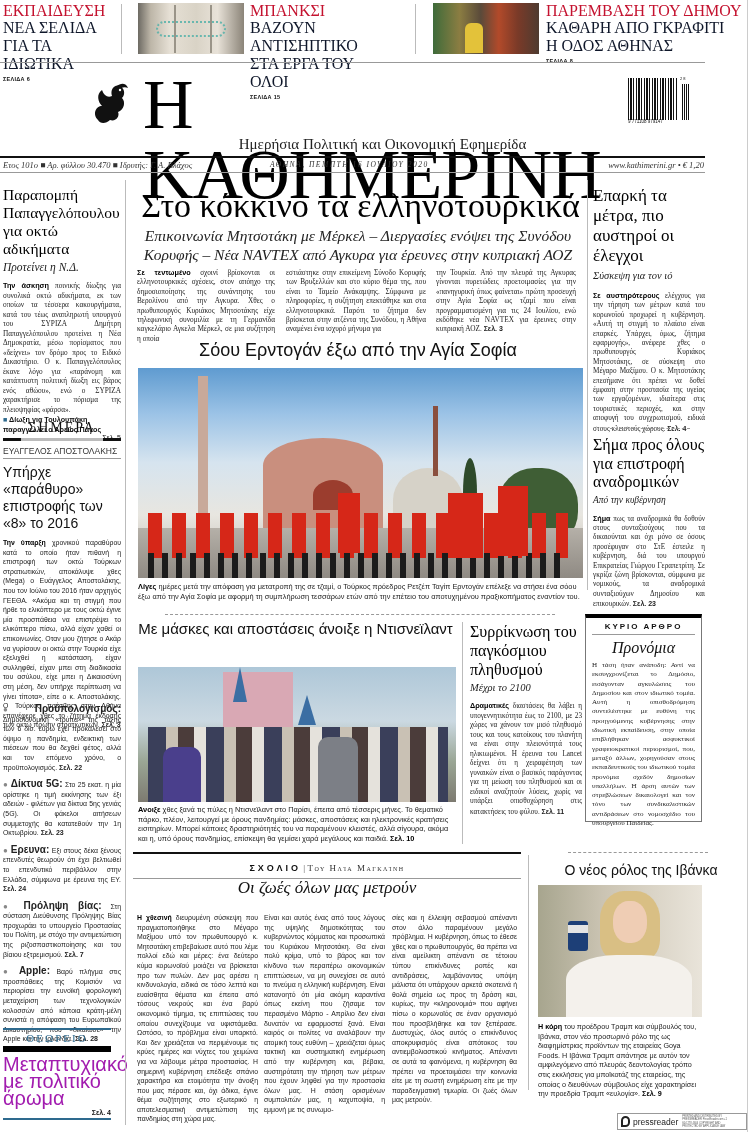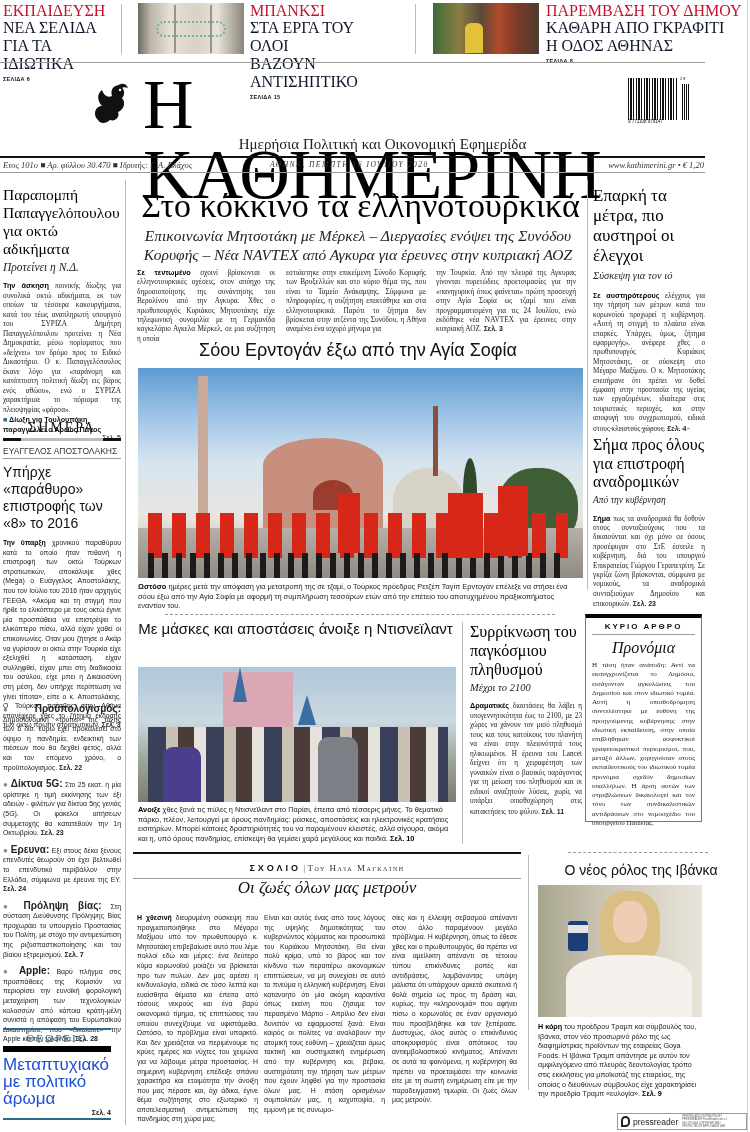--- a/index.html
+++ b/index.html
@@ -54,22 +54,22 @@
 </div>
 <div class="vrule" style="left:121px; top:4px; height:50px;"></div>
 
 <div class="teaser-photo" style="left:138px; top:3px; width:106px; height:51px; background:linear-gradient(90deg,#6d6a63 0%,#bdb6a8 12%,#e6e0d5 30%,#d9d3c6 55%,#e8e2d8 75%,#8b8478 100%);">
   <div style="position:absolute; left:18px; top:18px; width:70px; height:16px; border:2px dotted #4db0a8; border-radius:8px; opacity:.8;"></div>
   <div style="position:absolute; left:36px; top:2px; width:2px; height:48px; background:#9a9488;"></div>
   <div style="position:absolute; left:72px; top:2px; width:2px; height:48px; background:#9a9488;"></div>
 </div>
 <div class="abs" style="left:250px; top:2px; width:140px;">
   <div class="teaser-kicker serif">ΜΠΑΝΚΣΙ</div>
+  <div class="teaser-title serif">ΒΑΖΟΥΝ ΑΝΤΙΣΗΠΤΙΚΟ</div>
   <div class="teaser-title serif">ΣΤΑ ΕΡΓΑ ΤΟΥ ΟΛΟΙ</div>
-  <div class="teaser-title serif">ΒΑΖΟΥΝ ΑΝΤΙΣΗΠΤΙΚΟ</div>
   <div class="teaser-page">ΣΕΛΙΔΑ 15</div>
 </div>
 <div class="vrule" style="left:415px; top:4px; height:50px;"></div>
 
 <div class="teaser-photo" style="left:433px; top:3px; width:106px; height:51px; background:linear-gradient(90deg,#3e6b3a 0%,#8b7d42 25%,#5a4a3a 45%,#b24a2a 62%,#7a3a28 80%,#4e3b30 100%);">
   <div style="position:absolute; left:32px; top:20px; width:18px; height:30px; background:#e3c23a; border-radius:6px 6px 0 0;"></div>
 </div>
 <div class="abs" style="left:546px; top:2px; width:200px;">
   <div class="teaser-kicker serif">ΠΑΡΕΜΒΑΣΗ ΤΟΥ ΔΗΜΟΥ</div>
   <div class="teaser-title serif">ΚΑΘΑΡΗ ΑΠΟ ΓΚΡΑΦΙΤΙ</div>
@@ -142,21 +142,21 @@
     <span class="dot">●</span> <span class="bh">Πρόληψη βίας:</span><span> Στη σύσταση Διεύθυνσης Πρόληψης Βίας προχωράει το υπουργείο Προστασίας του Πολίτη, με στόχο την αντιμετώπιση της ριζοσπαστικοποίησης και του βίαιου εξτρεμισμού.</span> <span class="ref">Σελ. 7</span>
   </div>
   <div class="bullet body-sans" style="font-size:6.9px; line-height:9.6px;">
     <span class="dot">●</span> <span class="bh">Apple:</span><span> Βαρύ πλήγμα στις προσπάθειες της Κομισιόν να περιορίσει την ευνοϊκή φορολογική μεταχείριση των τεχνολογικών κολοσσών από κάποια κράτη-μέλη συνιστά η απόφαση του Ευρωπαϊκού Δικαστηρίου, που «δικαίωσε» την Apple και την Ιρλανδία.</span> <span class="ref">Σελ. 28</span>
   </div>
 </div>
 
 <div class="abs" style="left:3px; top:1028px; width:108px;">
   <div style="height:2px; background:#2e6a8e;"></div>
   <div class="serif" style="text-align:center; color:#2e6a8e; font-size:11px; letter-spacing:2px; padding:2px 0; border-bottom:6px solid #000000;">ΘΕΩΡΕΙΟ</div>
-  <div class="hed-sans" style="font-size:17px; line-height:17px; margin-top:4px; color:#1d4ed8;">Μεταπτυχιακό με πολιτικό άρωμα</div>
+  <div class="hed-sans" style="font-size:20px; line-height:17px; margin-top:4px; color:#a21caf;">Μεταπτυχιακό με πολιτικό άρωμα</div>
   <div class="ref" style="text-align:right; margin-top:2px;">Σελ. 4</div>
   <div style="height:2px; background:#2e6a8e; margin-top:2px;"></div>
 </div>
 <div class="vrule" style="left:125px; top:180px; height:945px;"></div>
 
 <h1 class="abs main serif" style="left:138px; top:186px; width:445px; text-align:center;">Στο κόκκινο τα ελληνοτουρκικά</h1>
 <div class="abs deck serif" style="left:133px; top:226px; width:450px; text-align:center; font-size:15.5px; line-height:19px;">Επικοινωνία Μητσοτάκη με Μέρκελ – Διεργασίες ενόψει της Συνόδου Κορυφής – Νέα NAVTEX από Αγκυρα για έρευνες στην κυπριακή ΑΟΖ</div>
 
 <div class="abs body-serif" style="left:137px; top:268px; width:138px; font-size:7.3px; line-height:9.4px;">
   <span class="lead sans">Σε τεντωμένο</span><span> σχοινί βρίσκονται οι ελληνοτουρκικές σχέσεις, στον απόηχο της δημοσιοποίησης της συνάντησης του Βερολίνου από την Αγκυρα. Χθες ο πρωθυπουργός Κυριάκος Μητσοτάκης είχε τηλεφωνική συνομιλία με τη Γερμανίδα καγκελάριο Αγκελα Μέρκελ, σε μια συζήτηση η οποία</span>
@@ -178,21 +178,21 @@
   <div style="position:absolute; left:360px; top:100px; width:80px; height:80px; background:#3f5e35; border-radius:45%;"></div>
   <div style="position:absolute; left:0; top:160px; width:445px; height:50px; background:linear-gradient(180deg,#b5b0a8,#8f8a83);"></div>
   <div style="position:absolute; left:10px; top:145px; width:420px; height:45px; background:repeating-linear-gradient(90deg,#d62718 0 14px,transparent 14px 24px);"></div>
   <div style="position:absolute; left:10px; top:185px; width:420px; height:25px; background:repeating-linear-gradient(90deg,#1b1b1b 0 6px,transparent 6px 14px);"></div>
   <div style="position:absolute; left:200px; top:125px; width:22px; height:60px; background:#d62718;"></div>
   <div style="position:absolute; left:310px; top:125px; width:35px; height:65px; background:#d62718;"></div>
   <div style="position:absolute; left:360px; top:118px; width:30px; height:70px; background:#d62718;"></div>
 </div>
 
 <div class="abs caption" style="left:138px; top:582px; width:445px;">
-  <span class="lead">Ωστόσο</span><span> ημέρες μετά την απόφαση για μετατροπή της σε τζαμί, ο Τούρκος πρόεδρος Ρετζέπ Ταγίπ Ερντογάν επέλεξε να στήσει ένα σόου έξω από την Αγία Σοφία με αφορμή τη συμπλήρωση τεσσάρων ετών από την επέτειο του αποτυχημένου πραξικοπήματος εναντίον του.</span>
+  <span class="lead">Λίγες</span><span> ημέρες μετά την απόφαση για μετατροπή της σε τζαμί, ο Τούρκος πρόεδρος Ρετζέπ Ταγίπ Ερντογάν επέλεξε να στήσει ένα σόου έξω από την Αγία Σοφία με αφορμή τη συμπλήρωση τεσσάρων ετών από την επέτειο του αποτυχημένου πραξικοπήματος εναντίον του.</span>
 </div>
 <div class="dash" style="left:165px; top:614px; width:390px;"></div>
 
 <div class="abs hed-sans" style="left:133px; top:620px; width:325px; text-align:center; font-size:15px;">Με μάσκες και αποστάσεις άνοιξε η Ντισνεϊλαντ</div>
 <div class="abs" style="left:138px; top:667px; width:318px; height:135px; overflow:hidden; background:linear-gradient(180deg,#aec7d8 0%,#cbd9e2 40%,#9aa695 70%,#7d7a70 100%);">
   <div style="position:absolute; left:85px; top:5px; width:70px; height:70px; background:#d9a8b4;"></div>
   <div style="position:absolute; left:95px; top:0; width:14px; height:35px; background:#3b6ea3; clip-path:polygon(50% 0,100% 100%,0 100%);"></div>
   <div style="position:absolute; left:160px; top:28px; width:18px; height:30px; background:#3b6ea3; clip-path:polygon(50% 0,100% 100%,0 100%);"></div>
   <div style="position:absolute; left:10px; top:60px; width:300px; height:75px; background:repeating-linear-gradient(90deg,#3a3f5a 0 18px,#c9c1b4 18px 30px,#4b3c3a 30px 46px,#e5e2dc 46px 58px);"></div>
   <div style="position:absolute; left:25px; top:80px; width:38px; height:55px; background:#4a3f8c; border-radius:10px 10px 0 0;"></div>

